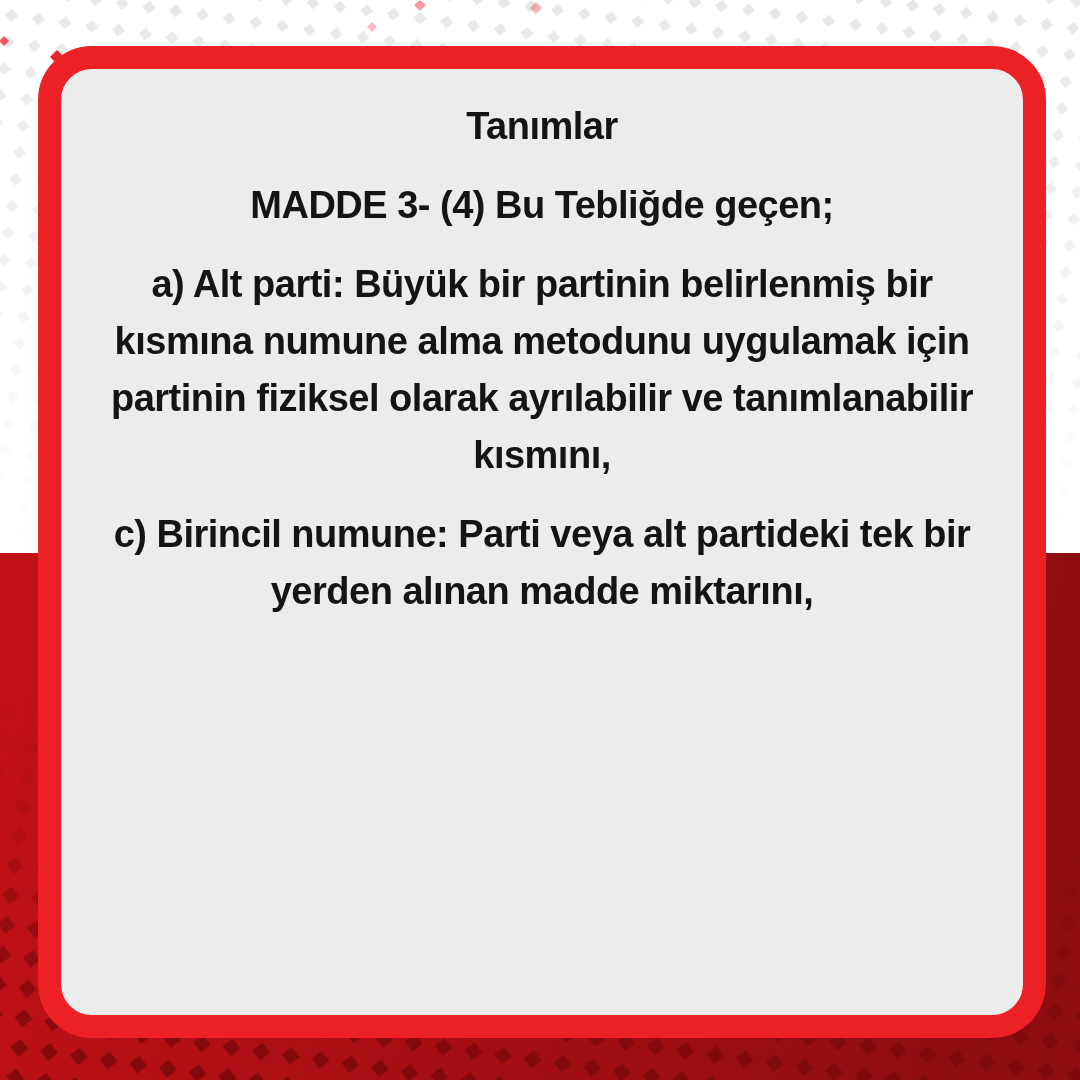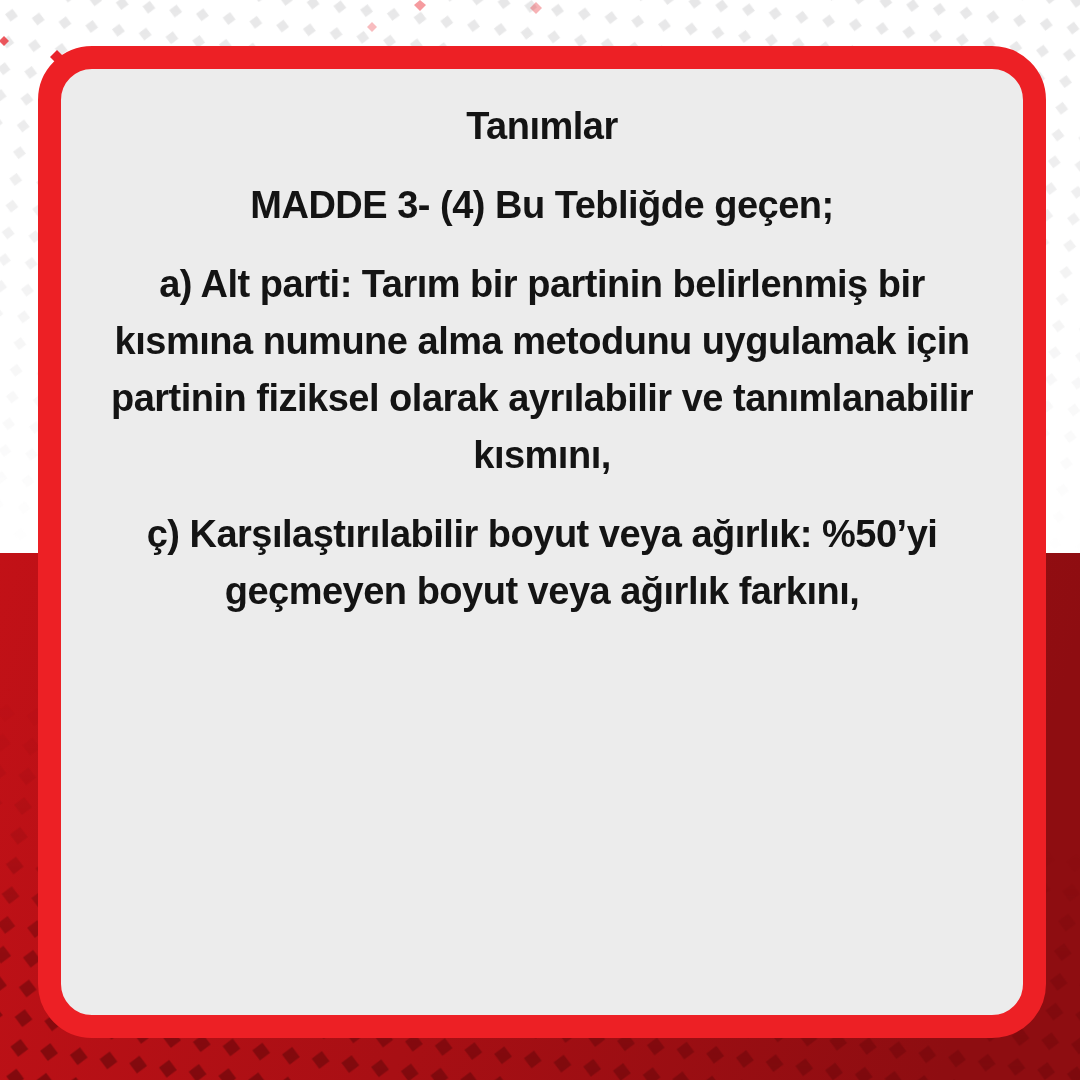--- a/index.html
+++ b/index.html
@@ -102,22 +102,22 @@
     </g>
 
     <rect x="0" y="553" width="1080" height="527" fill="url(#botBase)"></rect>
     <rect x="0" y="553" width="1080" height="527" fill="url(#pBot)" mask="url(#mBot)" opacity="0.9"></rect>
   </svg>
 
   <div class="card">
     <div class="card-inner">
       <h1 class="txt">Tanımlar</h1>
       <div class="txt">MADDE 3- (4) Bu Tebliğde geçen;</div>
-      <div class="txt">a) Alt parti: Tarım bir partinin belirlenmiş bir
+      <div class="txt">a) Alt parti: Büyük bir partinin belirlenmiş bir
 kısmına numune alma metodunu uygulamak için
 partinin fiziksel olarak ayrılabilir ve tanımlanabilir
 kısmını,</div>
-      <div class="txt">ç) Karşılaştırılabilir boyut veya ağırlık: %50’yi
-geçmeyen boyut veya ağırlık farkını,</div>
+      <div class="txt">c) Birincil numune: Parti veya alt partideki tek bir
+yerden alınan madde miktarını,</div>
     </div>
   </div>
 
 </div>
 
 </body></html>

